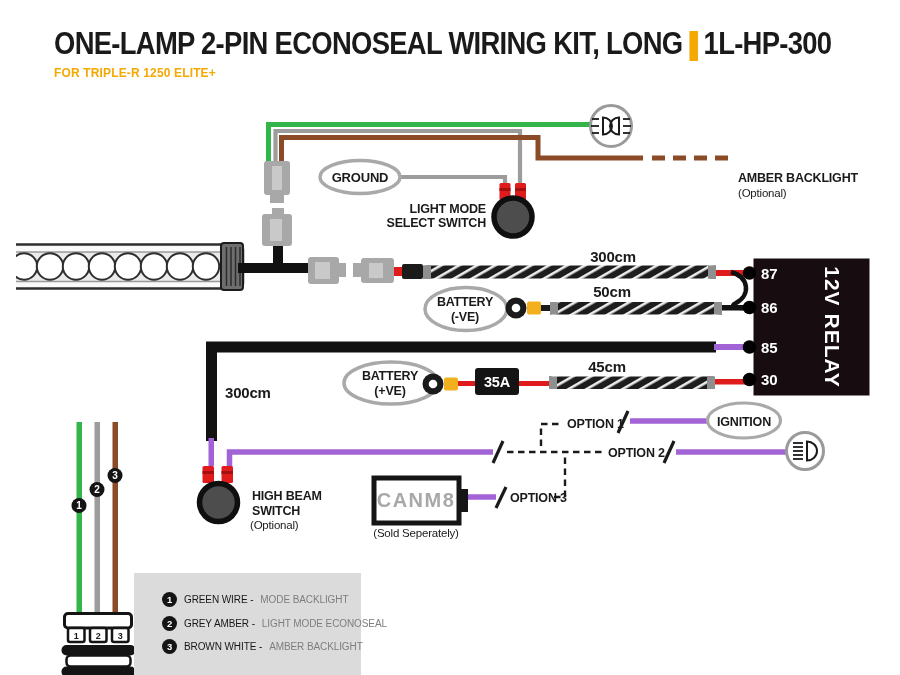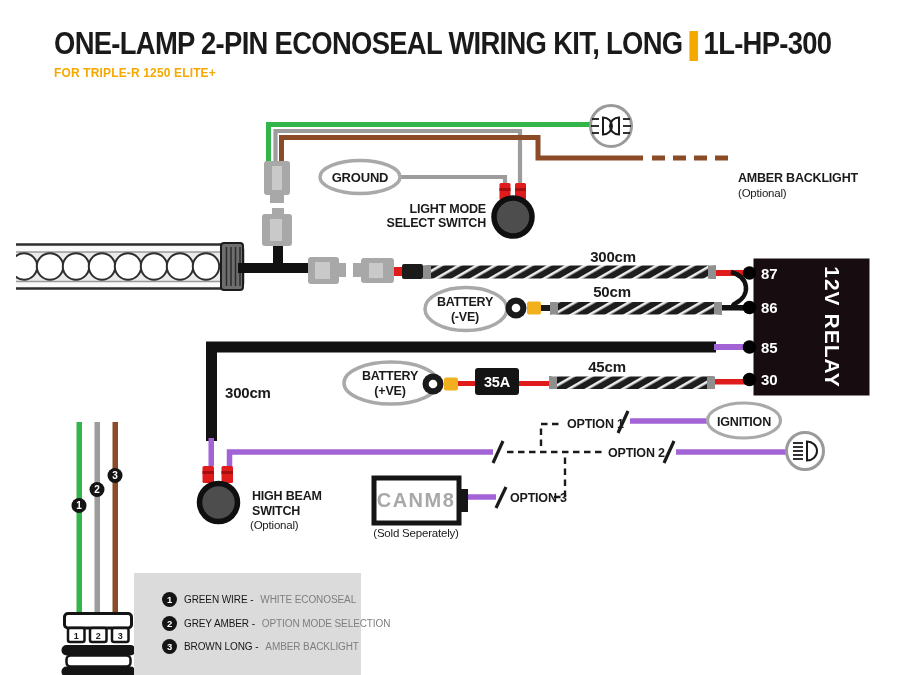--- a/index.html
+++ b/index.html
@@ -246,27 +246,27 @@
       <rect x="45.5" y="645" width="74" height="10.5" rx="5" fill="#141414"></rect>
       <rect x="50.5" y="655.5" width="64" height="11" rx="4" fill="#fff" stroke="#141414" stroke-width="2.5"></rect>
       <rect x="45.5" y="666.5" width="74" height="10.5" rx="5" fill="#141414"></rect>
     </g>
   </svg>
 
   <div class="legend">
     <div class="legend-item">
       <span class="lbadge">1</span>
       <span class="lname">GREEN WIRE -</span>
-      <span class="ldesc">WHITE ECONOSEAL</span>
+      <span class="ldesc">MODE BACKLIGHT</span>
     </div>
     <div class="legend-item">
       <span class="lbadge">2</span>
       <span class="lname">GREY AMBER -</span>
-      <span class="ldesc">OPTION MODE SELECTION</span>
+      <span class="ldesc">LIGHT MODE ECONOSEAL</span>
     </div>
     <div class="legend-item">
       <span class="lbadge">3</span>
-      <span class="lname">BROWN LONG -</span>
+      <span class="lname">BROWN WHITE -</span>
       <span class="ldesc">AMBER BACKLIGHT</span>
     </div>
   </div>
 
 </div>
 
 </body></html>

